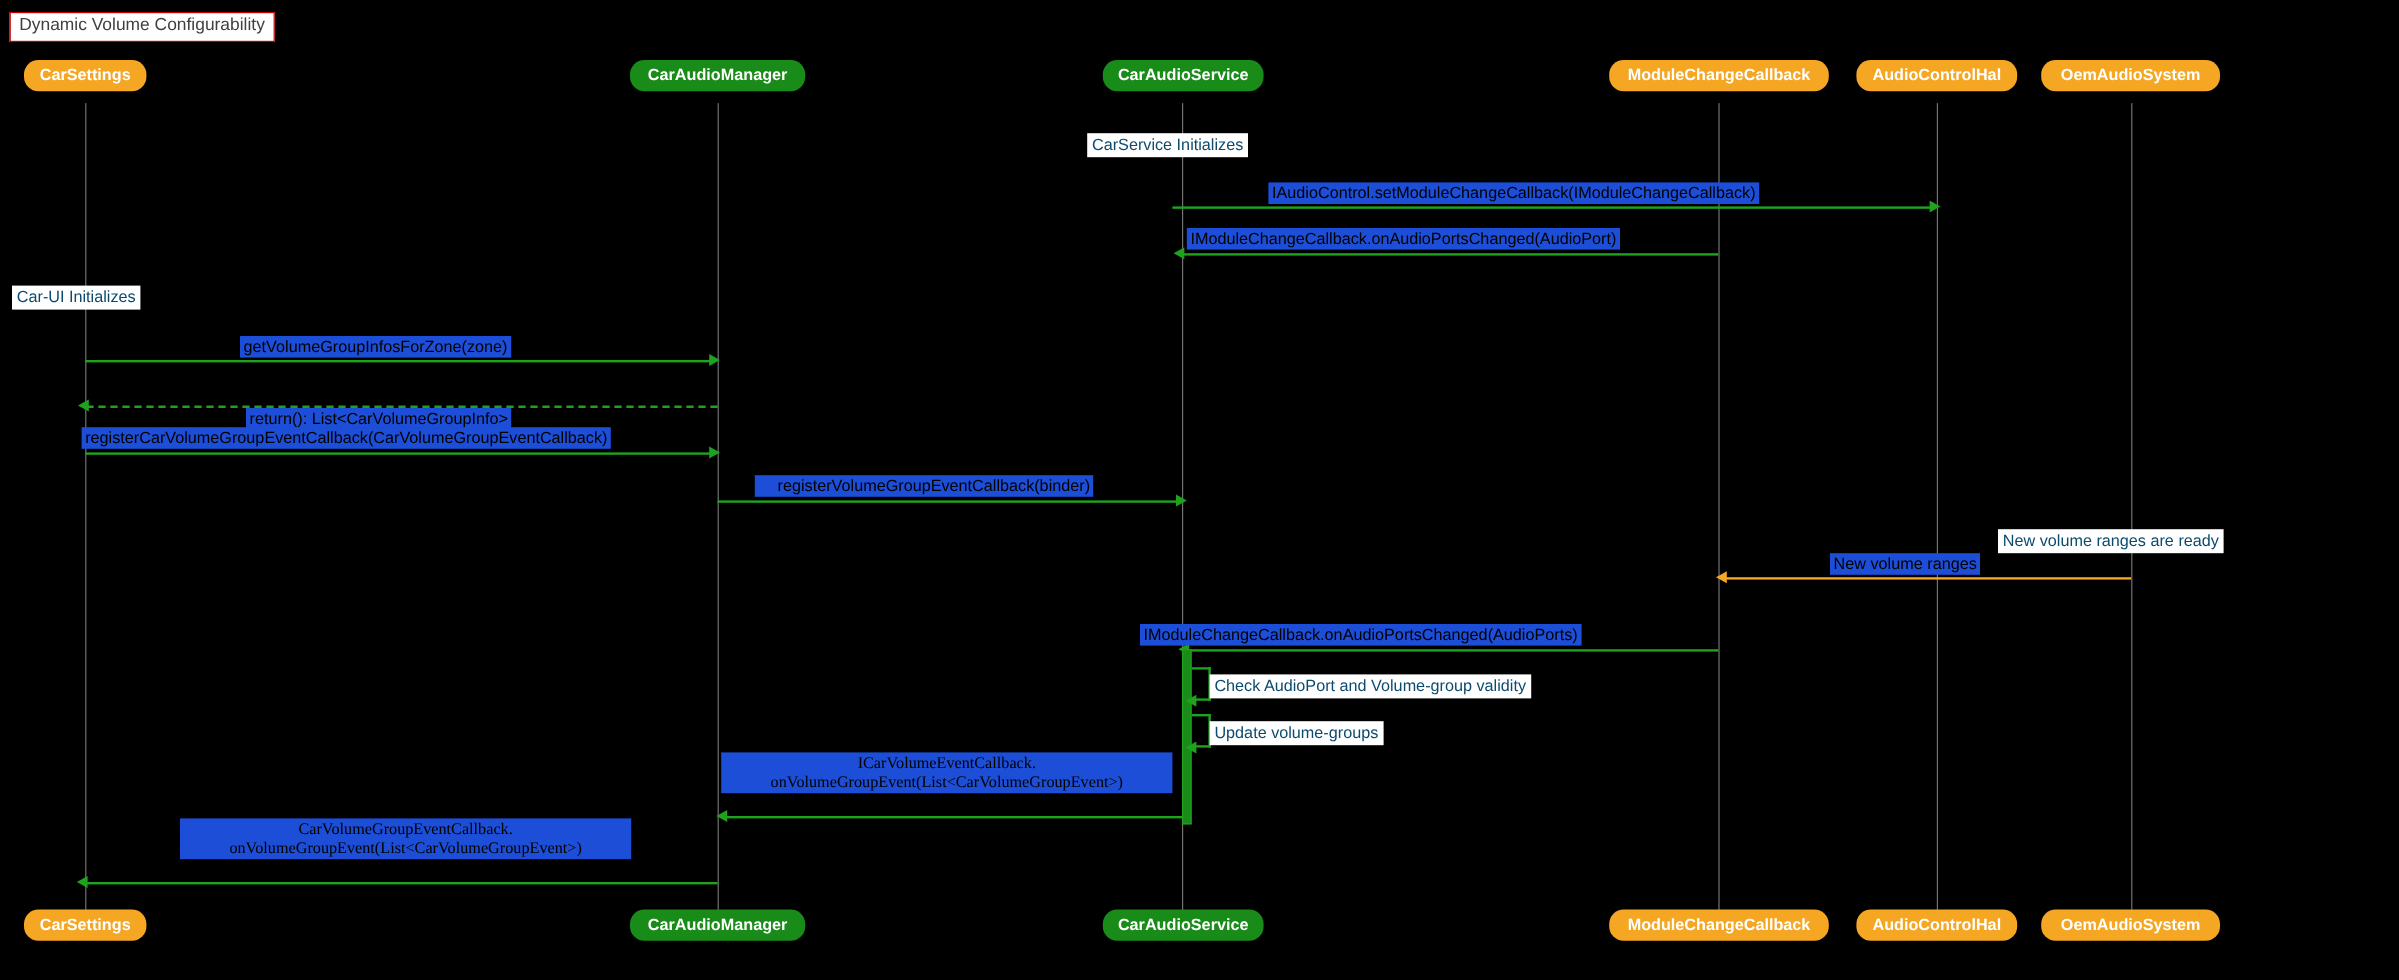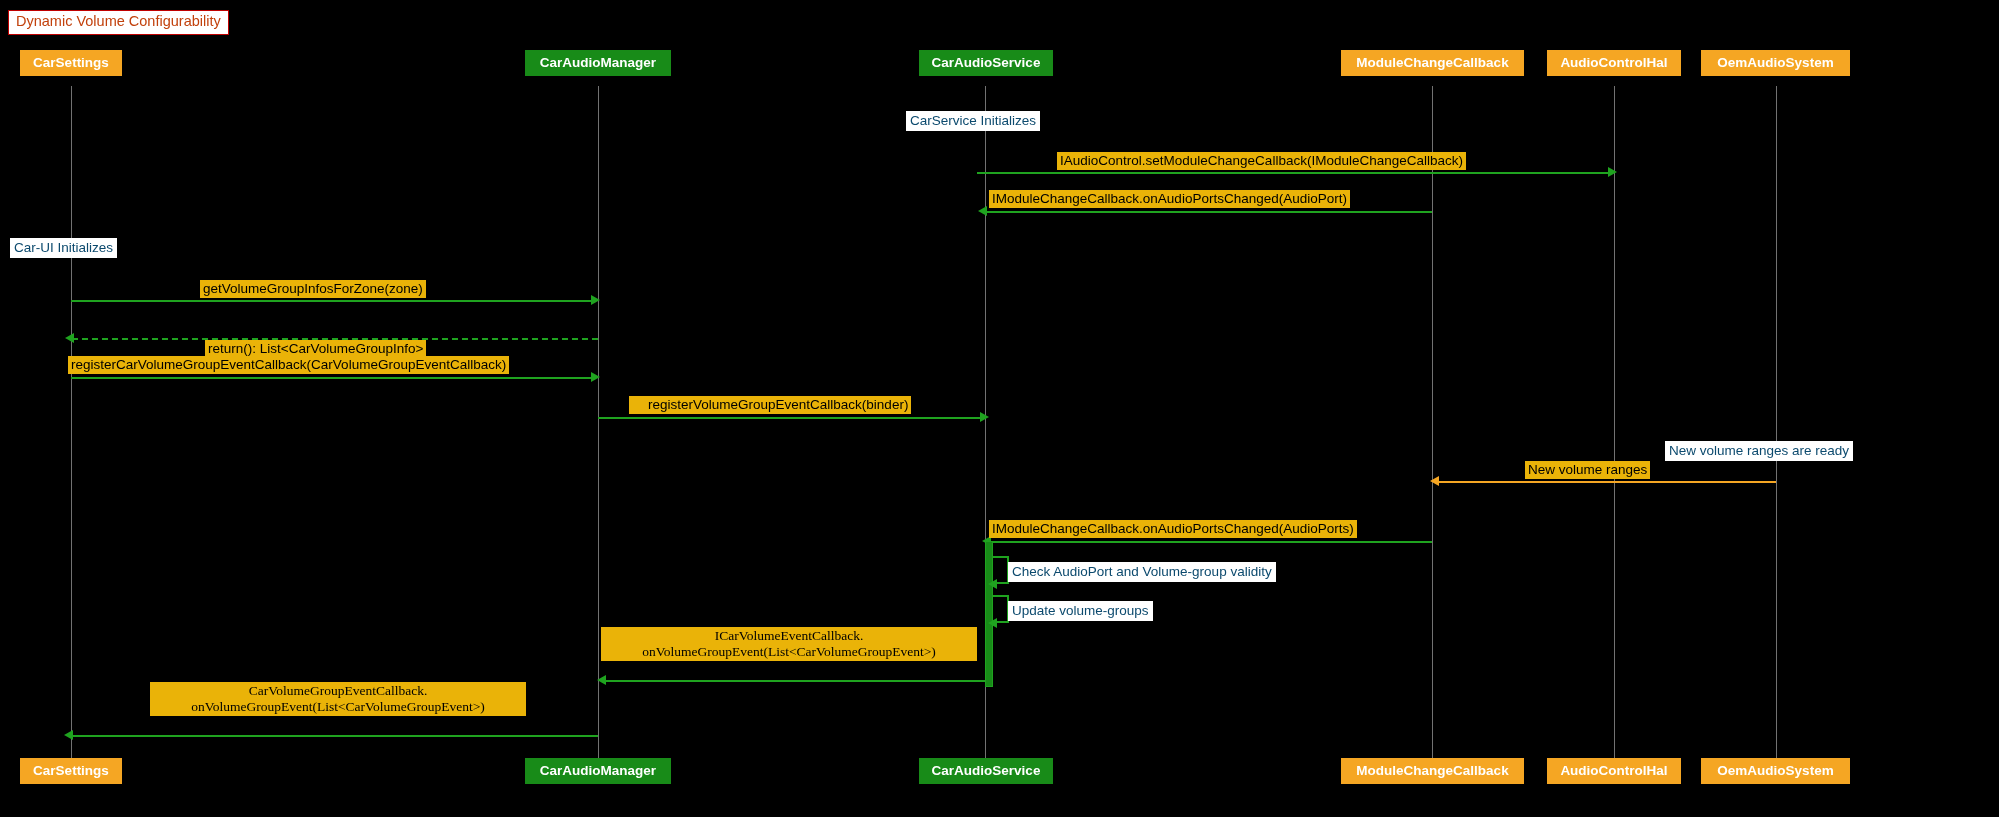--- a/index.html
+++ b/index.html
@@ -18,38 +18,39 @@
     width: 1999px;
     height: 817px;
     background: #000000;
   }
   
   .title-box {
     position: absolute;
     left: 8px;
     top: 10px;
     background: #ffffff;
-    color: #c2410c;
+    color: #404040;
     border: 1px solid #c00000;
     padding: 3px 7px 4px 7px;
     font-size: 14.5px;
     line-height: 1.1;
     white-space: nowrap;
   }
   
   .participant {
     position: absolute;
     color: #ffffff;
     font-size: 13.5px;
     font-weight: bold;
     text-align: center;
     padding: 6px 9px;
     white-space: nowrap;
     box-sizing: border-box;
     line-height: 1.05;
+    border-radius: 12px;
   }
   .p-green { background: #188b18; }
   .p-orange { background: #f5a623; color: #ffffff; }
   
   .lifeline {
     position: absolute;
     width: 1px;
     background: #cfcfcf;
     opacity: 0.55;
   }
@@ -88,21 +89,21 @@
     border-right: 9px solid #1fa31f;
   }
   .arrow-head.left-orange {
     border-top: 5px solid transparent;
     border-bottom: 5px solid transparent;
     border-right: 9px solid #f5a623;
   }
   
   .msg-label {
     position: absolute;
-    background: #eab308;
+    background: #1d4ed8;
     color: #000000;
     font-size: 13.5px;
     padding: 1px 3px;
     white-space: nowrap;
     line-height: 1.18;
   }
   .msg-label.multiline {
     white-space: pre;
     text-align: center;
     font-family: Liberation Serif, serif;
@@ -205,21 +206,21 @@
   <div class="msg-label" style="left:629px; top:396px;padding-left:19px;">registerVolumeGroupEventCallback(binder)</div>
 
   <div class="note-label" style="left:1665px; top:441px;">New volume ranges are ready</div>
 
   <div class="arrow-line orange" style="left:1437px; top:481px; width:339px;"></div>
   <div class="arrow-head left-orange" style="left:1430px; top:476px;"></div>
   <div class="msg-label" style="left:1525px; top:461px; color:#000000;">New volume ranges</div>
 
   <div class="arrow-line" style="left:988px; top:541px; width:444px;"></div>
   <div class="arrow-head left" style="left:982px; top:536px;"></div>
-  <div class="msg-label" style="left:989px; top:520px;">IModuleChangeCallback.onAudioPortsChanged(AudioPorts)</div>
+  <div class="msg-label" style="left:950px; top:520px;">IModuleChangeCallback.onAudioPortsChanged(AudioPorts)</div>
 
   <div class="activation" style="left:985px; top:541px; height:146px;"></div>
 
   <div class="self-msg" style="left:993px; top:556px; width:16px; height:28px;"></div>
   <div class="arrow-head left" style="left:988px; top:579px;"></div>
   <div class="note-label" style="left:1008px; top:562px;">Check AudioPort and Volume-group validity</div>
 
   <div class="self-msg" style="left:993px; top:595px; width:16px; height:28px;"></div>
   <div class="arrow-head left" style="left:988px; top:618px;"></div>
   <div class="note-label" style="left:1008px; top:601px;">Update volume-groups</div>

